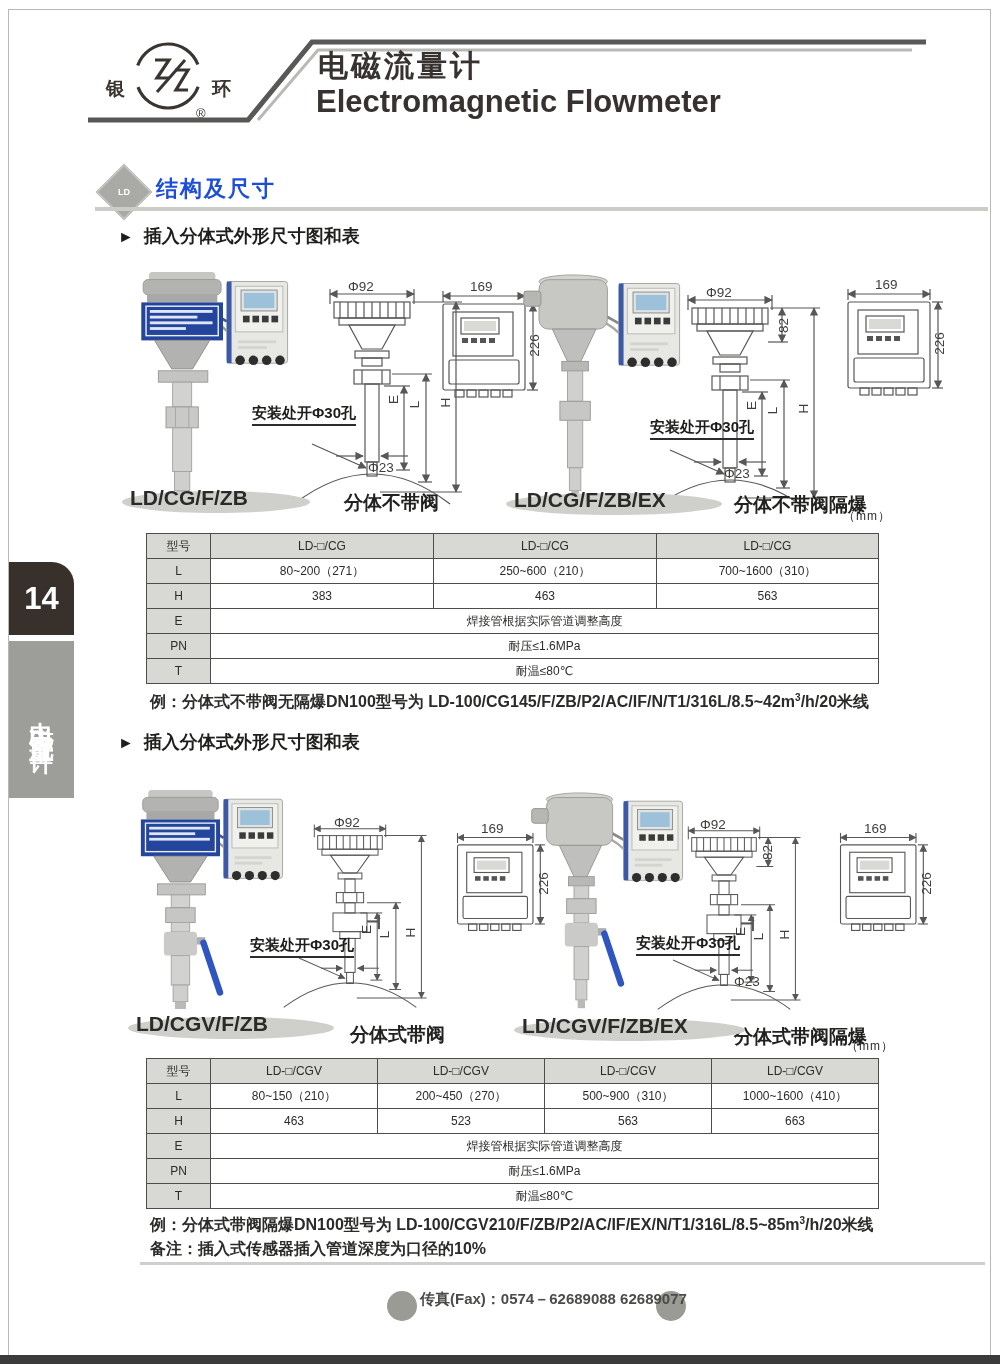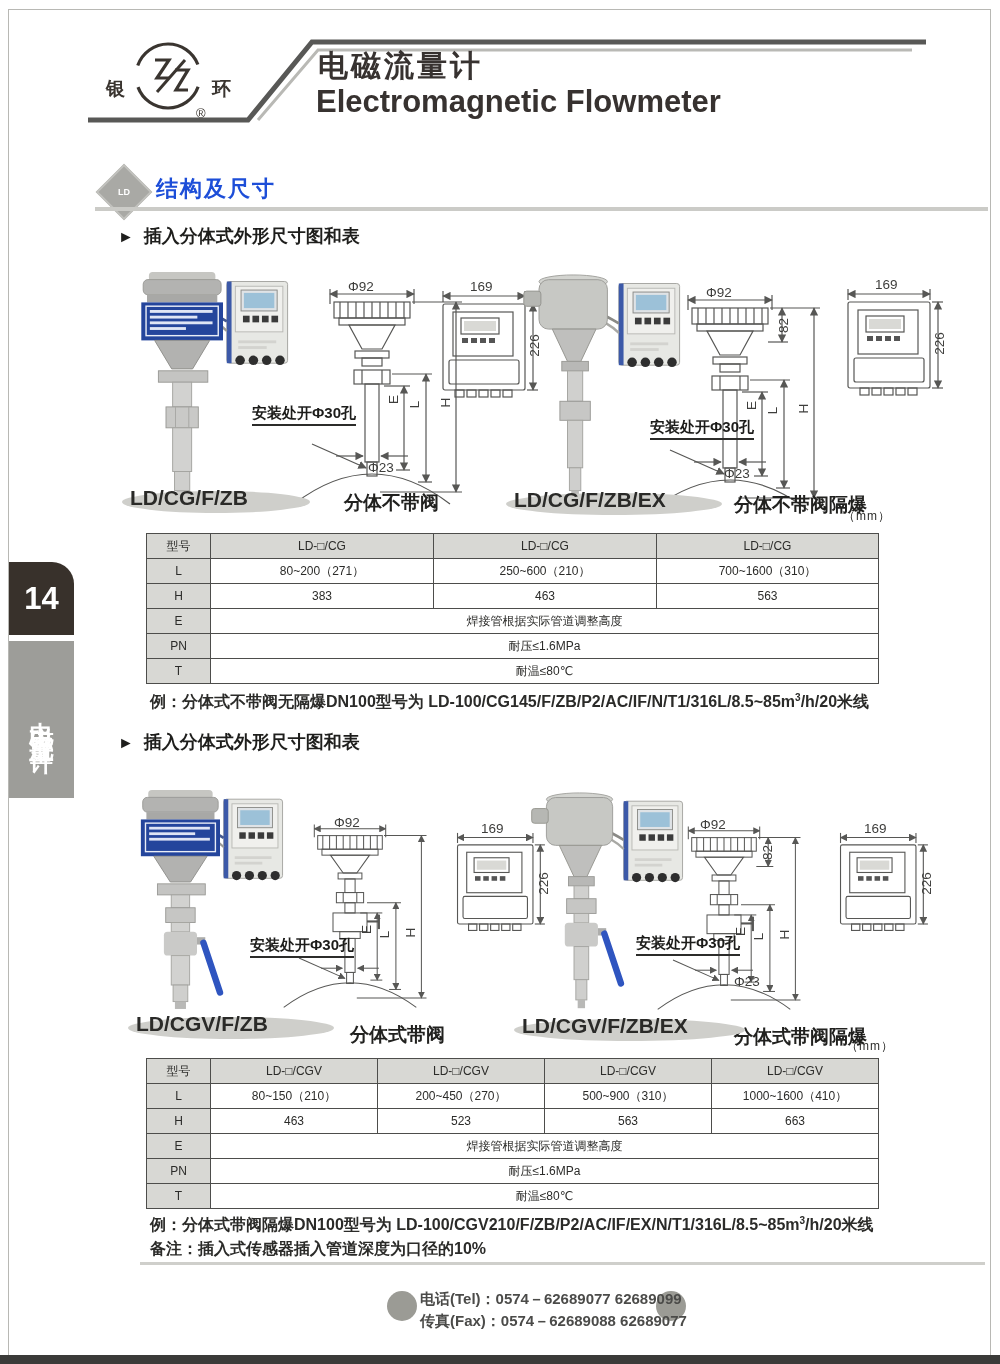--- a/index.html
+++ b/index.html
@@ -369,21 +369,21 @@
       <td colspan="3">耐压≤1.6MPa</td>
     </tr>
     <tr>
       <td class="hd">T</td>
       <td colspan="3">耐温≤80℃</td>
     </tr>
   </tbody>
     </table>
 
   <div class="example" style="left:150px;top:692px;">
-    <span>例：分体式不带阀无隔爆DN100型号为 LD-100/CG145/F/ZB/P2/AC/IF/N/T1/316L/8.5~85m</span><sup>3</sup><span>/h/20米线</span>
+    <span>例：分体式不带阀无隔爆DN100型号为 LD-100/CG145/F/ZB/P2/AC/IF/N/T1/316L/8.5~42m</span><sup>3</sup><span>/h/20米线</span>
   </div>
 
   <div class="sub-row" style="left:118px;top:730px;">
     <span class="arr">►</span><span>插入分体式外形尺寸图和表</span>
   </div>
 
   <span class="dim" style="left:334px;top:815px;">Φ92</span>
   <span class="dim rot" style="left:362px;top:922px;">E</span>
   <span class="dim rot" style="left:381px;top:927px;">L</span>
   <span class="dim rot" style="left:406px;top:925px;">H</span>
@@ -462,17 +462,16 @@
   <div class="tab15">
     <span>14</span>
   </div>
   <div class="tabgray">
     <span>电磁流量计</span>
   </div>
 
   <div class="fcirc" style="left:387px;top:1291px;"></div>
   <div class="fcirc" style="left:656px;top:1291px;"></div>
   <div class="foot-text">
-    <div><span>电话(Tel)：</span><span>0574－62689077  62689099</span></div>
     <div><span>传真(Fax)：</span><span>0574－62689088  62689077</span></div>
   </div>
 
 </div>
 
 </body></html>

